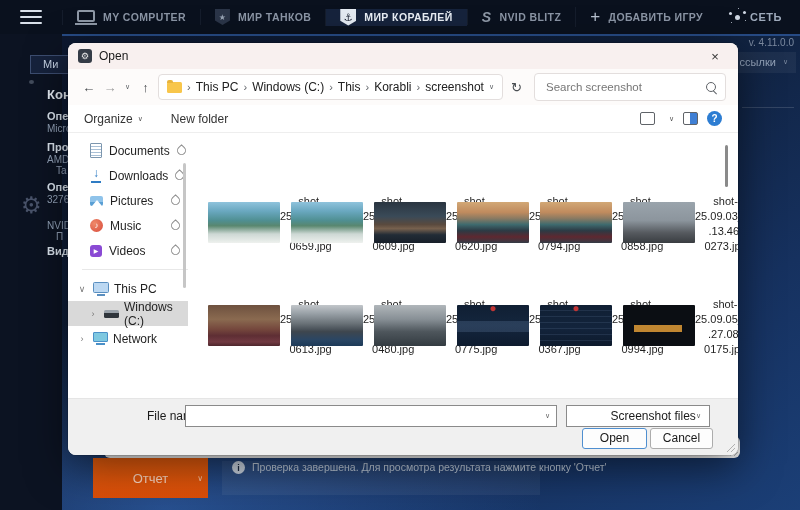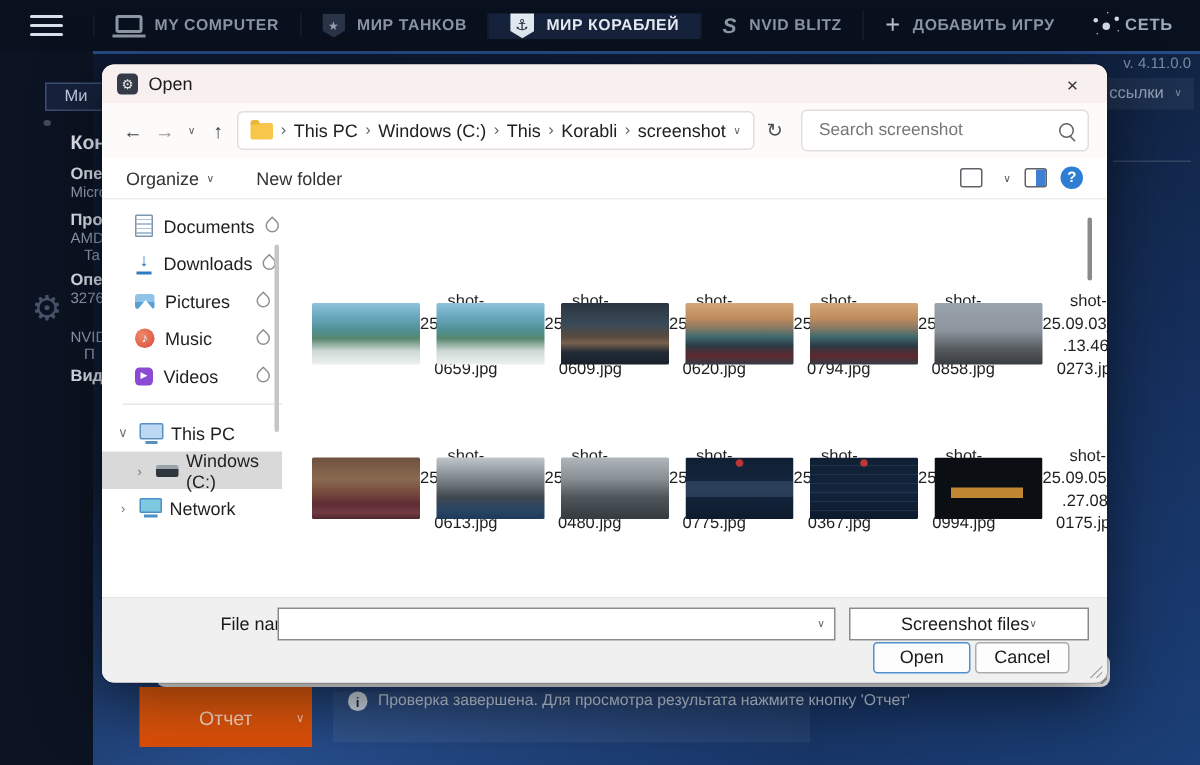--- a/index.html
+++ b/index.html
@@ -155,21 +155,21 @@
   .tp-dark-red { background:radial-gradient(circle at 55% 55%, #cc3344 0 2px, transparent 3px), #1d2c3c; }
   .tp-gray-red { background:radial-gradient(circle at 55% 55%, #cc3344 0 2px, transparent 3px), linear-gradient(180deg,#c7ccd1,#aab1b7); }
   .tp-dark { background:#16222e; }
   .tp-gray { background:linear-gradient(180deg,#c7ccd1,#aab1b7); }
 
   .dlg-footer { height:57px; background:#f0f0f0; border-radius:0 0 8px 8px; border-top:1px solid #e5e5e5; position:relative; box-sizing:border-box; }
   .fn-label { position:absolute; left:79px; top:10px; font-size:12px; color:#1a1a1a; }
   .fn-input { position:absolute; left:117px; top:6px; width:372px; height:22px; border:1px solid #8a8a8a; background:#fff; display:flex; align-items:center; box-sizing:border-box; }
   .fn-input input { border:none; outline:none; flex:1; height:100%; padding:0 6px; font-size:12px; font-family:inherit; background:transparent; }
   .fn-input .dd-chev { font-size:7px; color:#666; padding-right:6px; }
-  .ft-select { position:absolute; left:498px; top:6px; width:160px; height:22px; border:1px solid #8a8a8a; background:#fff; display:flex; align-items:center; justify-content:center; padding:0 8px; font-size:12px; box-sizing:border-box; }
+  .ft-select { position:absolute; left:498px; top:6px; width:144px; height:22px; border:1px solid #8a8a8a; background:#fff; display:flex; align-items:center; justify-content:flex-end; padding:0 8px; font-size:12px; box-sizing:border-box; }
   .ft-select .dd-chev { font-size:7px; color:#666; }
   .btn { position:absolute; top:29px; height:21px; border-radius:3px; background:#fdfdfd; font-size:12px; text-align:center; line-height:19px; box-sizing:border-box; }
   .btn-open { left:514px; width:65px; border:1px solid #4f8fd0; }
   .btn-cancel { left:582px; width:63px; border:1px solid #acacac; }
   .grip { position:absolute; right:3px; bottom:3px; width:10px; height:10px;
     background:repeating-linear-gradient(135deg, transparent 0 2px, #b0b0b0 2px 3px); clip-path:polygon(100% 0,100% 100%,0 100%); }
 
   .bell { width:15px; height:13px; background:#434c5c; border-radius:8px 8px 2px 2px; position:relative; transform:rotate(-12deg); }
   .bell::after { content:''; position:absolute; left:5px; bottom:-4px; width:5px; height:4px; border-radius:50%; background:#434c5c; }
   .rail-bell { position:absolute; left:24px; top:80px; z-index:2; }

